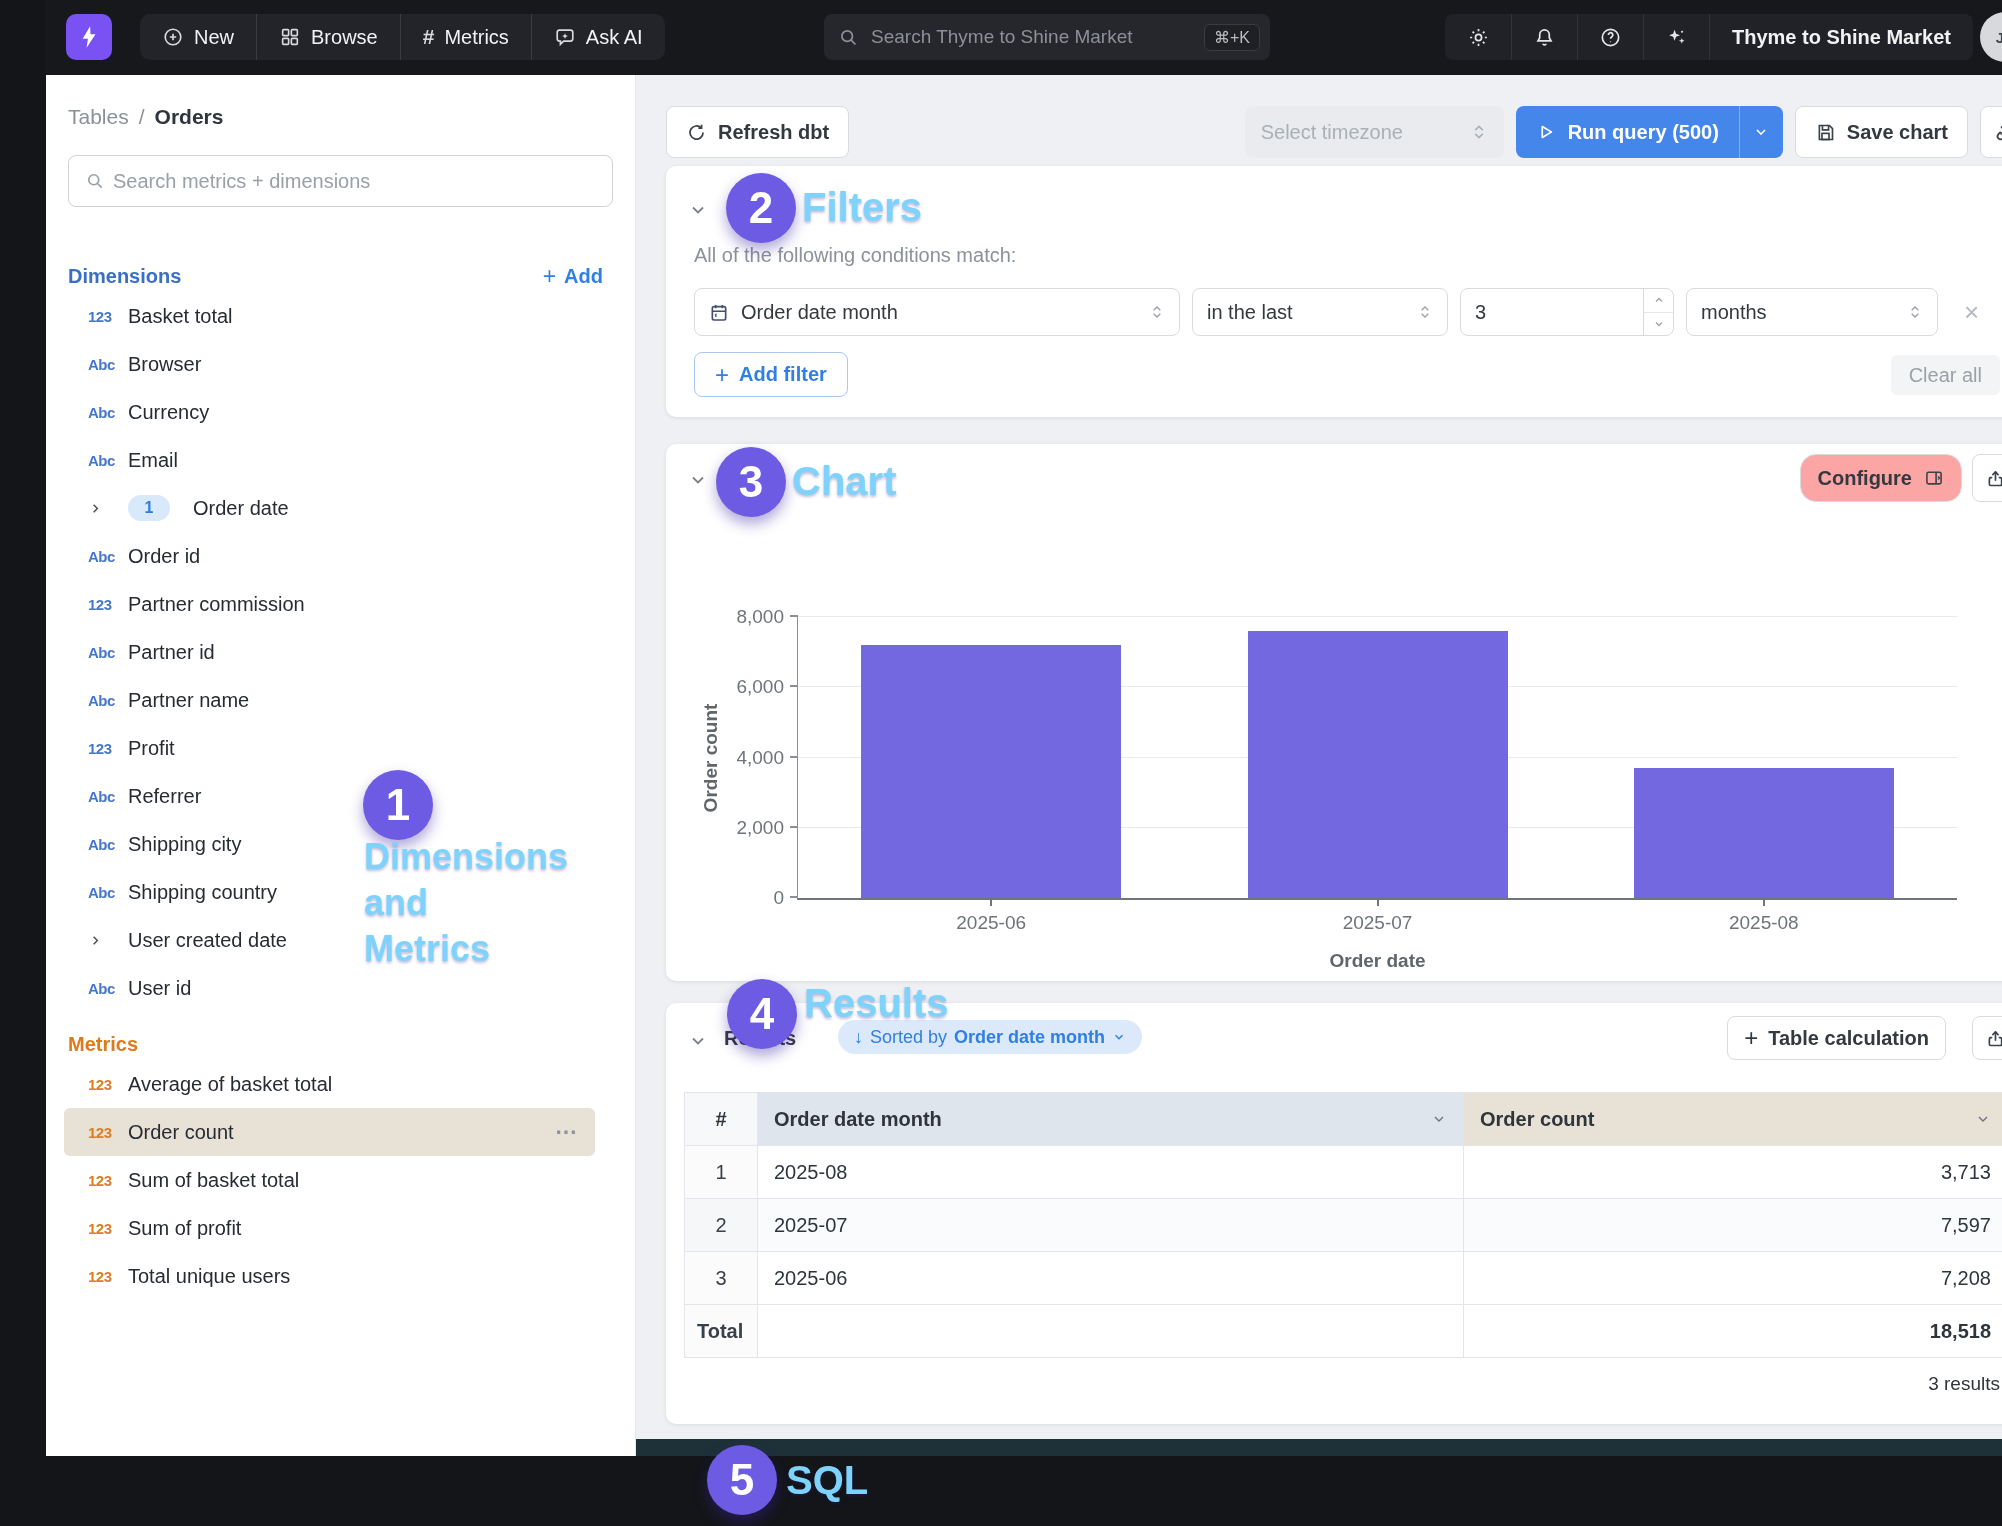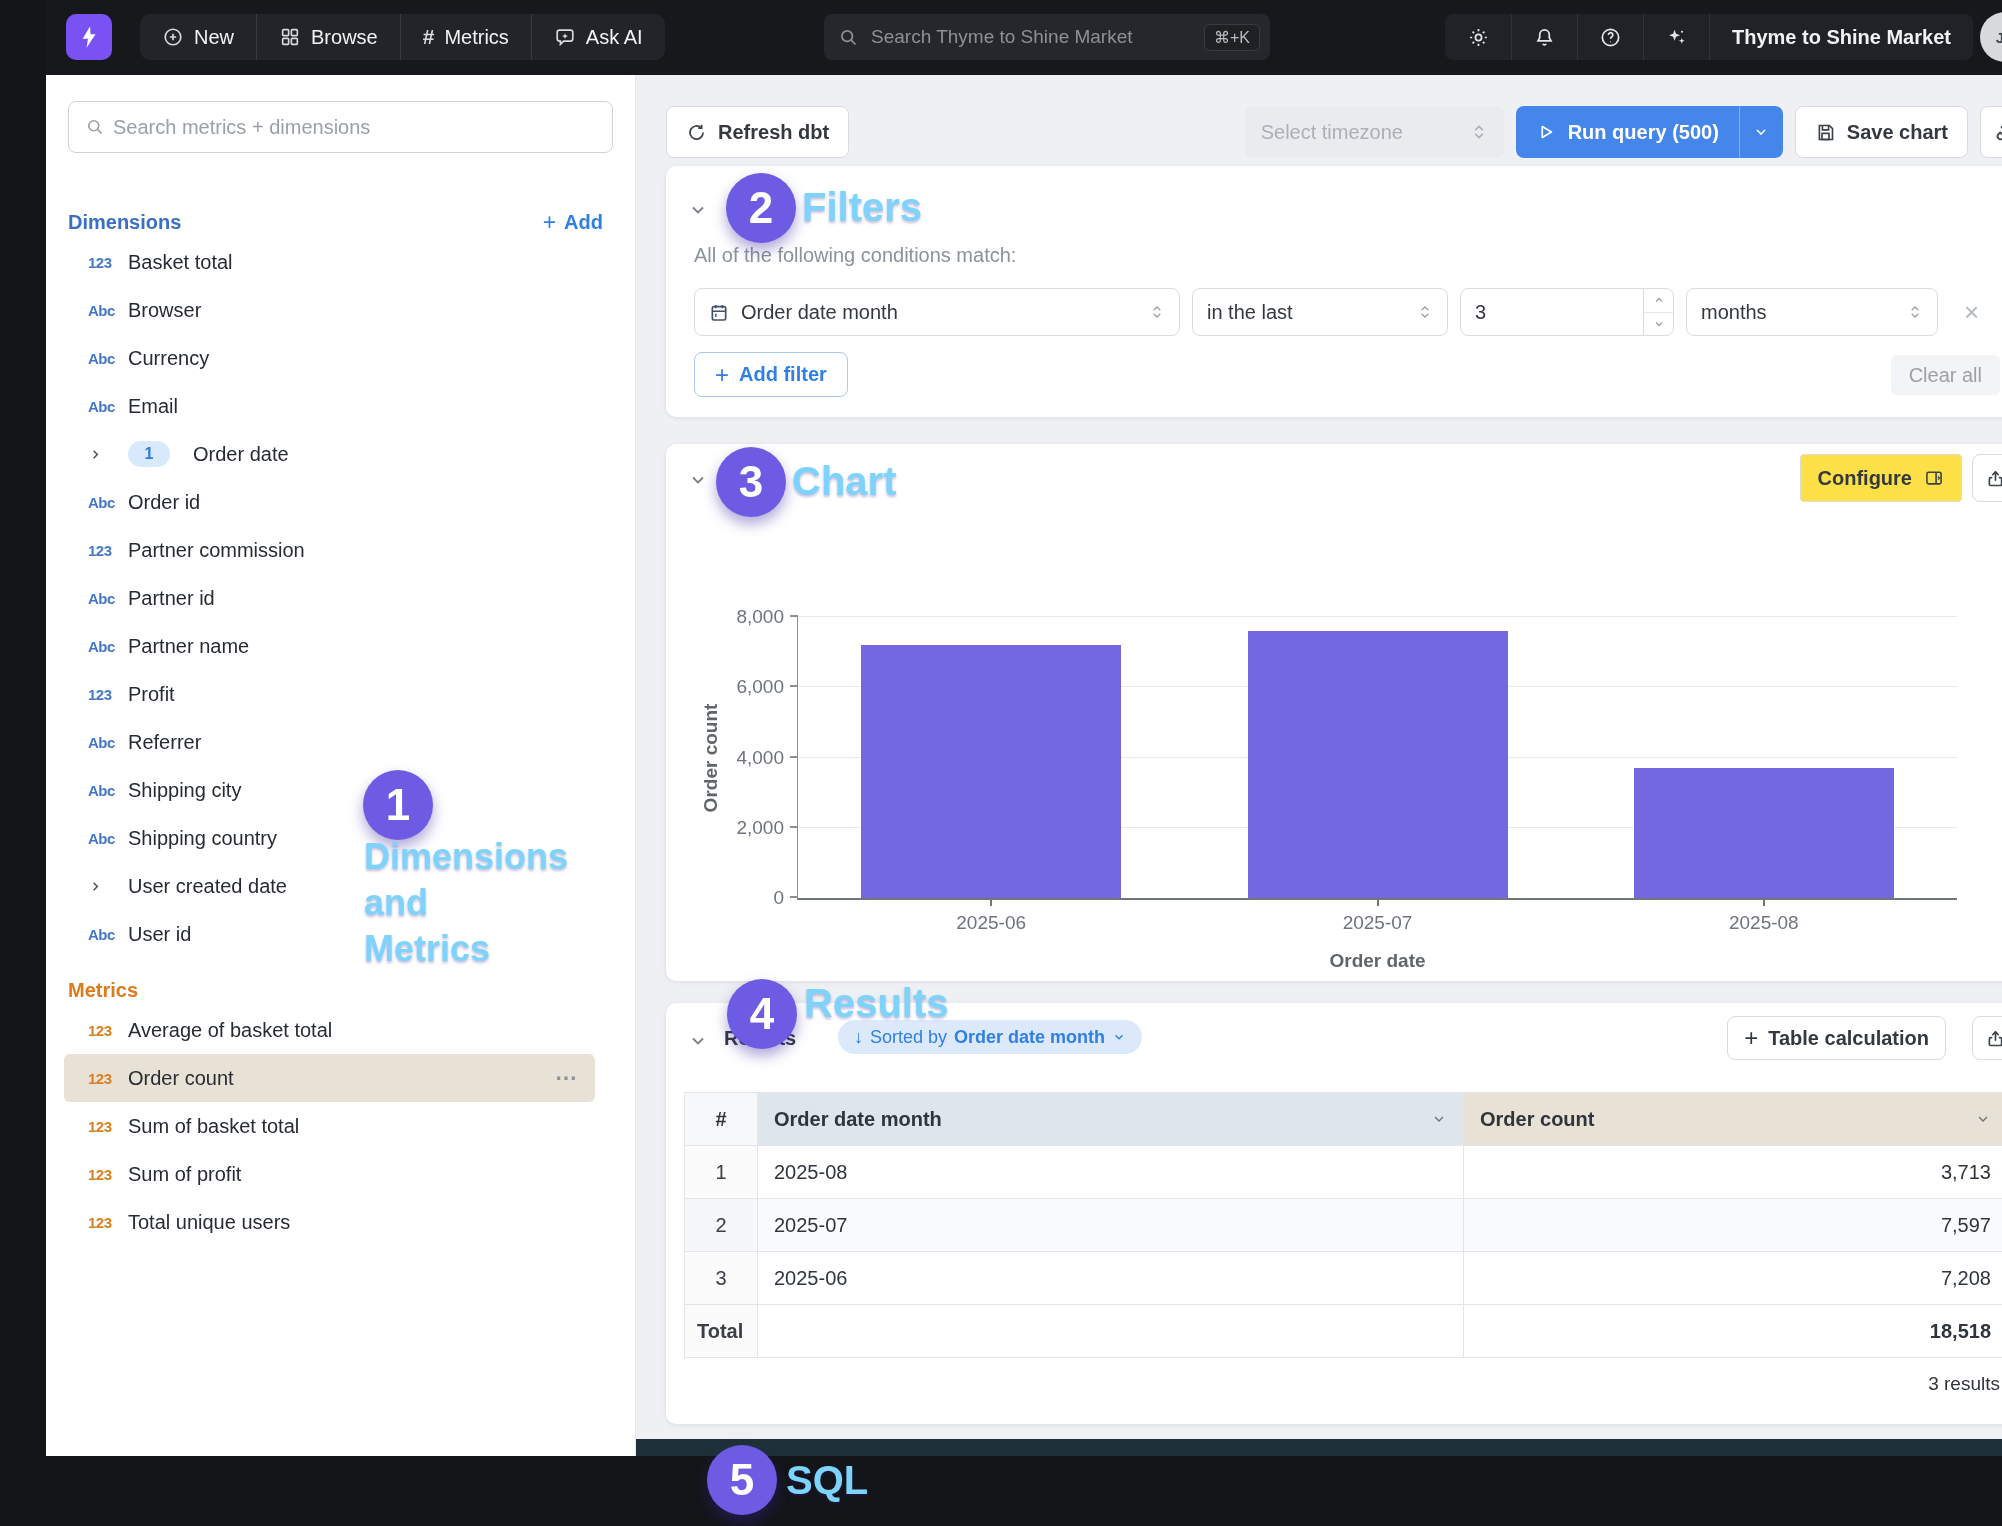--- a/index.html
+++ b/index.html
@@ -94,22 +94,22 @@
   .stepper div{flex:1;display:flex;align-items:center;justify-content:center;cursor:pointer;}
   .stepper div + div{border-top:1px solid #e4e7ea;}
   .f-unit{width:252px;}
   .f-close{margin-left:14px;color:#b3bac0;font-size:26px;cursor:pointer;line-height:1;}
   .add-filter{position:absolute;left:28px;top:186px;height:45px;border:1px solid #a9c8f2;border-radius:8px;
     color:#2f7fe4;font-size:20px;font-weight:600;display:inline-flex;align-items:center;gap:10px;
     padding:0 20px;cursor:pointer;background:#fff;}
   .clear-all{position:absolute;right:26px;top:189px;height:40px;background:#f3f4f6;border-radius:6px;
     color:#9aa1a8;font-size:20px;display:inline-flex;align-items:center;padding:0 18px;cursor:pointer;}
 
-  .configure-btn{position:absolute;right:64px;top:10px;height:48px;border:1px solid #d8dcdf;border-radius:4px;
-    background:#fde047;color:#33393f;font-size:20px;font-weight:600;display:inline-flex;align-items:center;
+  .configure-btn{position:absolute;right:64px;top:10px;height:48px;border:1px solid #d8dcdf;border-radius:16px;
+    background:#fca5a5;color:#33393f;font-size:20px;font-weight:600;display:inline-flex;align-items:center;
     gap:12px;padding:0 17px;cursor:pointer;}
   .share-btn{position:absolute;right:8px;top:10px;width:46px;height:48px;border:1px solid #d8dcdf;
     border-radius:8px;background:#fff;display:flex;align-items:center;justify-content:center;cursor:pointer;}
 
   
   .plot{position:absolute;left:131px;top:173px;width:1160px;height:283px;
     border-left:1.5px solid #8a9095;border-bottom:2px solid #6f757b;}
   .gridline{position:absolute;left:0;right:0;height:1px;background:#e8eaee;}
   .ymark{position:absolute;right:100%;width:8px;height:2px;background:#8a9095;}
   .ylab{position:absolute;right:calc(100% + 14px);transform:translateY(50%);width:80px;text-align:right;
@@ -248,20 +248,25 @@
               <circle cx="17.8" cy="6" r="1.1"></circle>
             </svg>
         </span>
       </div>
       <div class="org-name">Thyme to Shine Market</div>
     </div>
     <div class="avatar">JP</div>
   </header>
 
   <aside class="sidebar">
+    <div class="crumbs">
+      <span>Tables</span>
+      <span>/</span>
+      <span class="crumb-current">Orders</span>
+    </div>
     <div class="side-search">
       <span>
         <svg width="20" height="20" viewBox="0 0 24 24" fill="none" stroke="#9aa0a8" stroke-width="2">
             <circle cx="10.5" cy="10.5" r="6"></circle>
             <path d="M15 15l5 5"></path>
           </svg>
       </span>
       <span class="ph">Search metrics + dimensions</span>
     </div>
 

